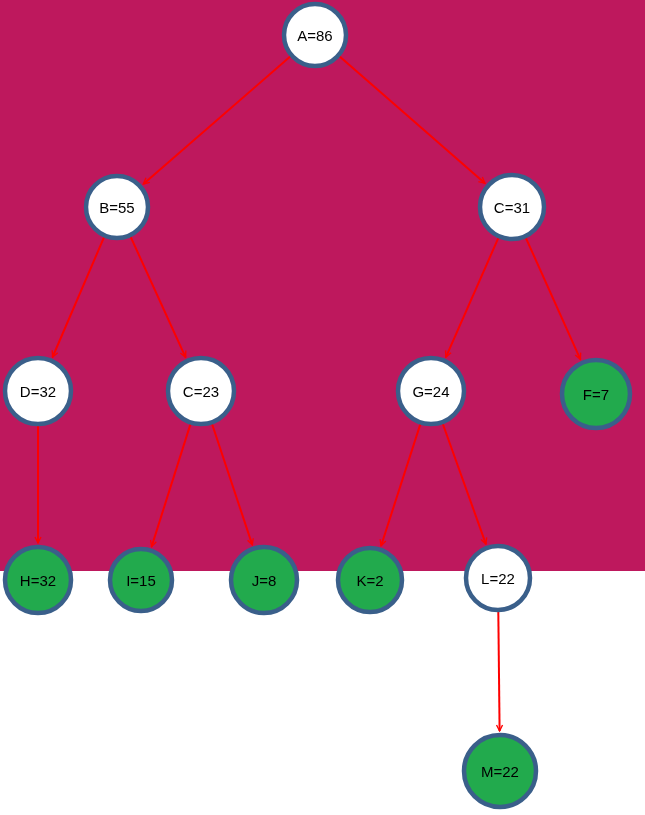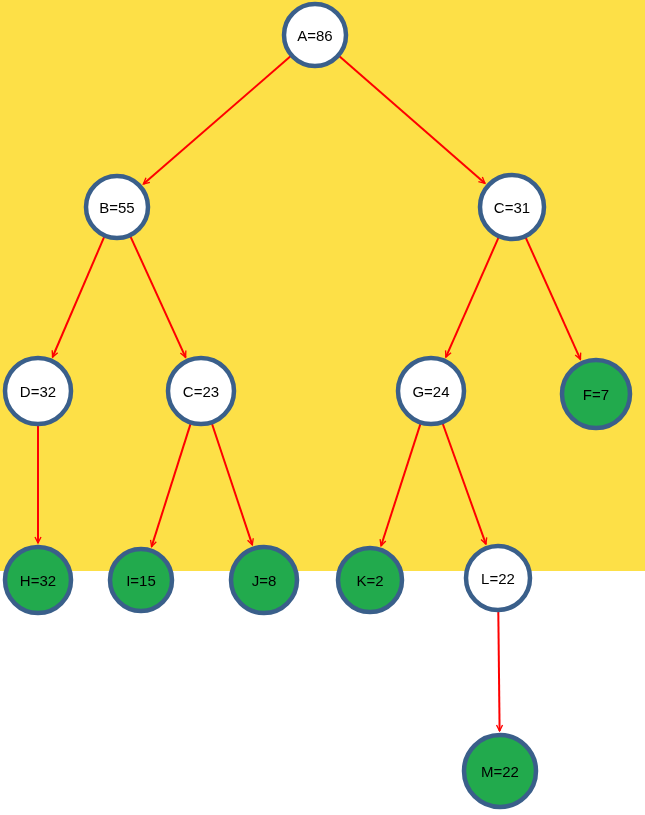--- a/index.html
+++ b/index.html
@@ -8,21 +8,21 @@
     width: 645px;
     height: 815px;
     background: #ffffff;
     overflow: hidden;
     font-family: "Liberation Sans", sans-serif;
   }
   #canvas {
     position: relative;
     width: 645px;
     height: 571px;
-    background: #fde047;
+    background: #be185d;
     text-align: right;
   }
   svg {
     display: block;
   }
   svg text {
     font-family: "Liberation Sans", sans-serif;
     font-size: 15px;
     fill: #000000;
     user-select: none;

